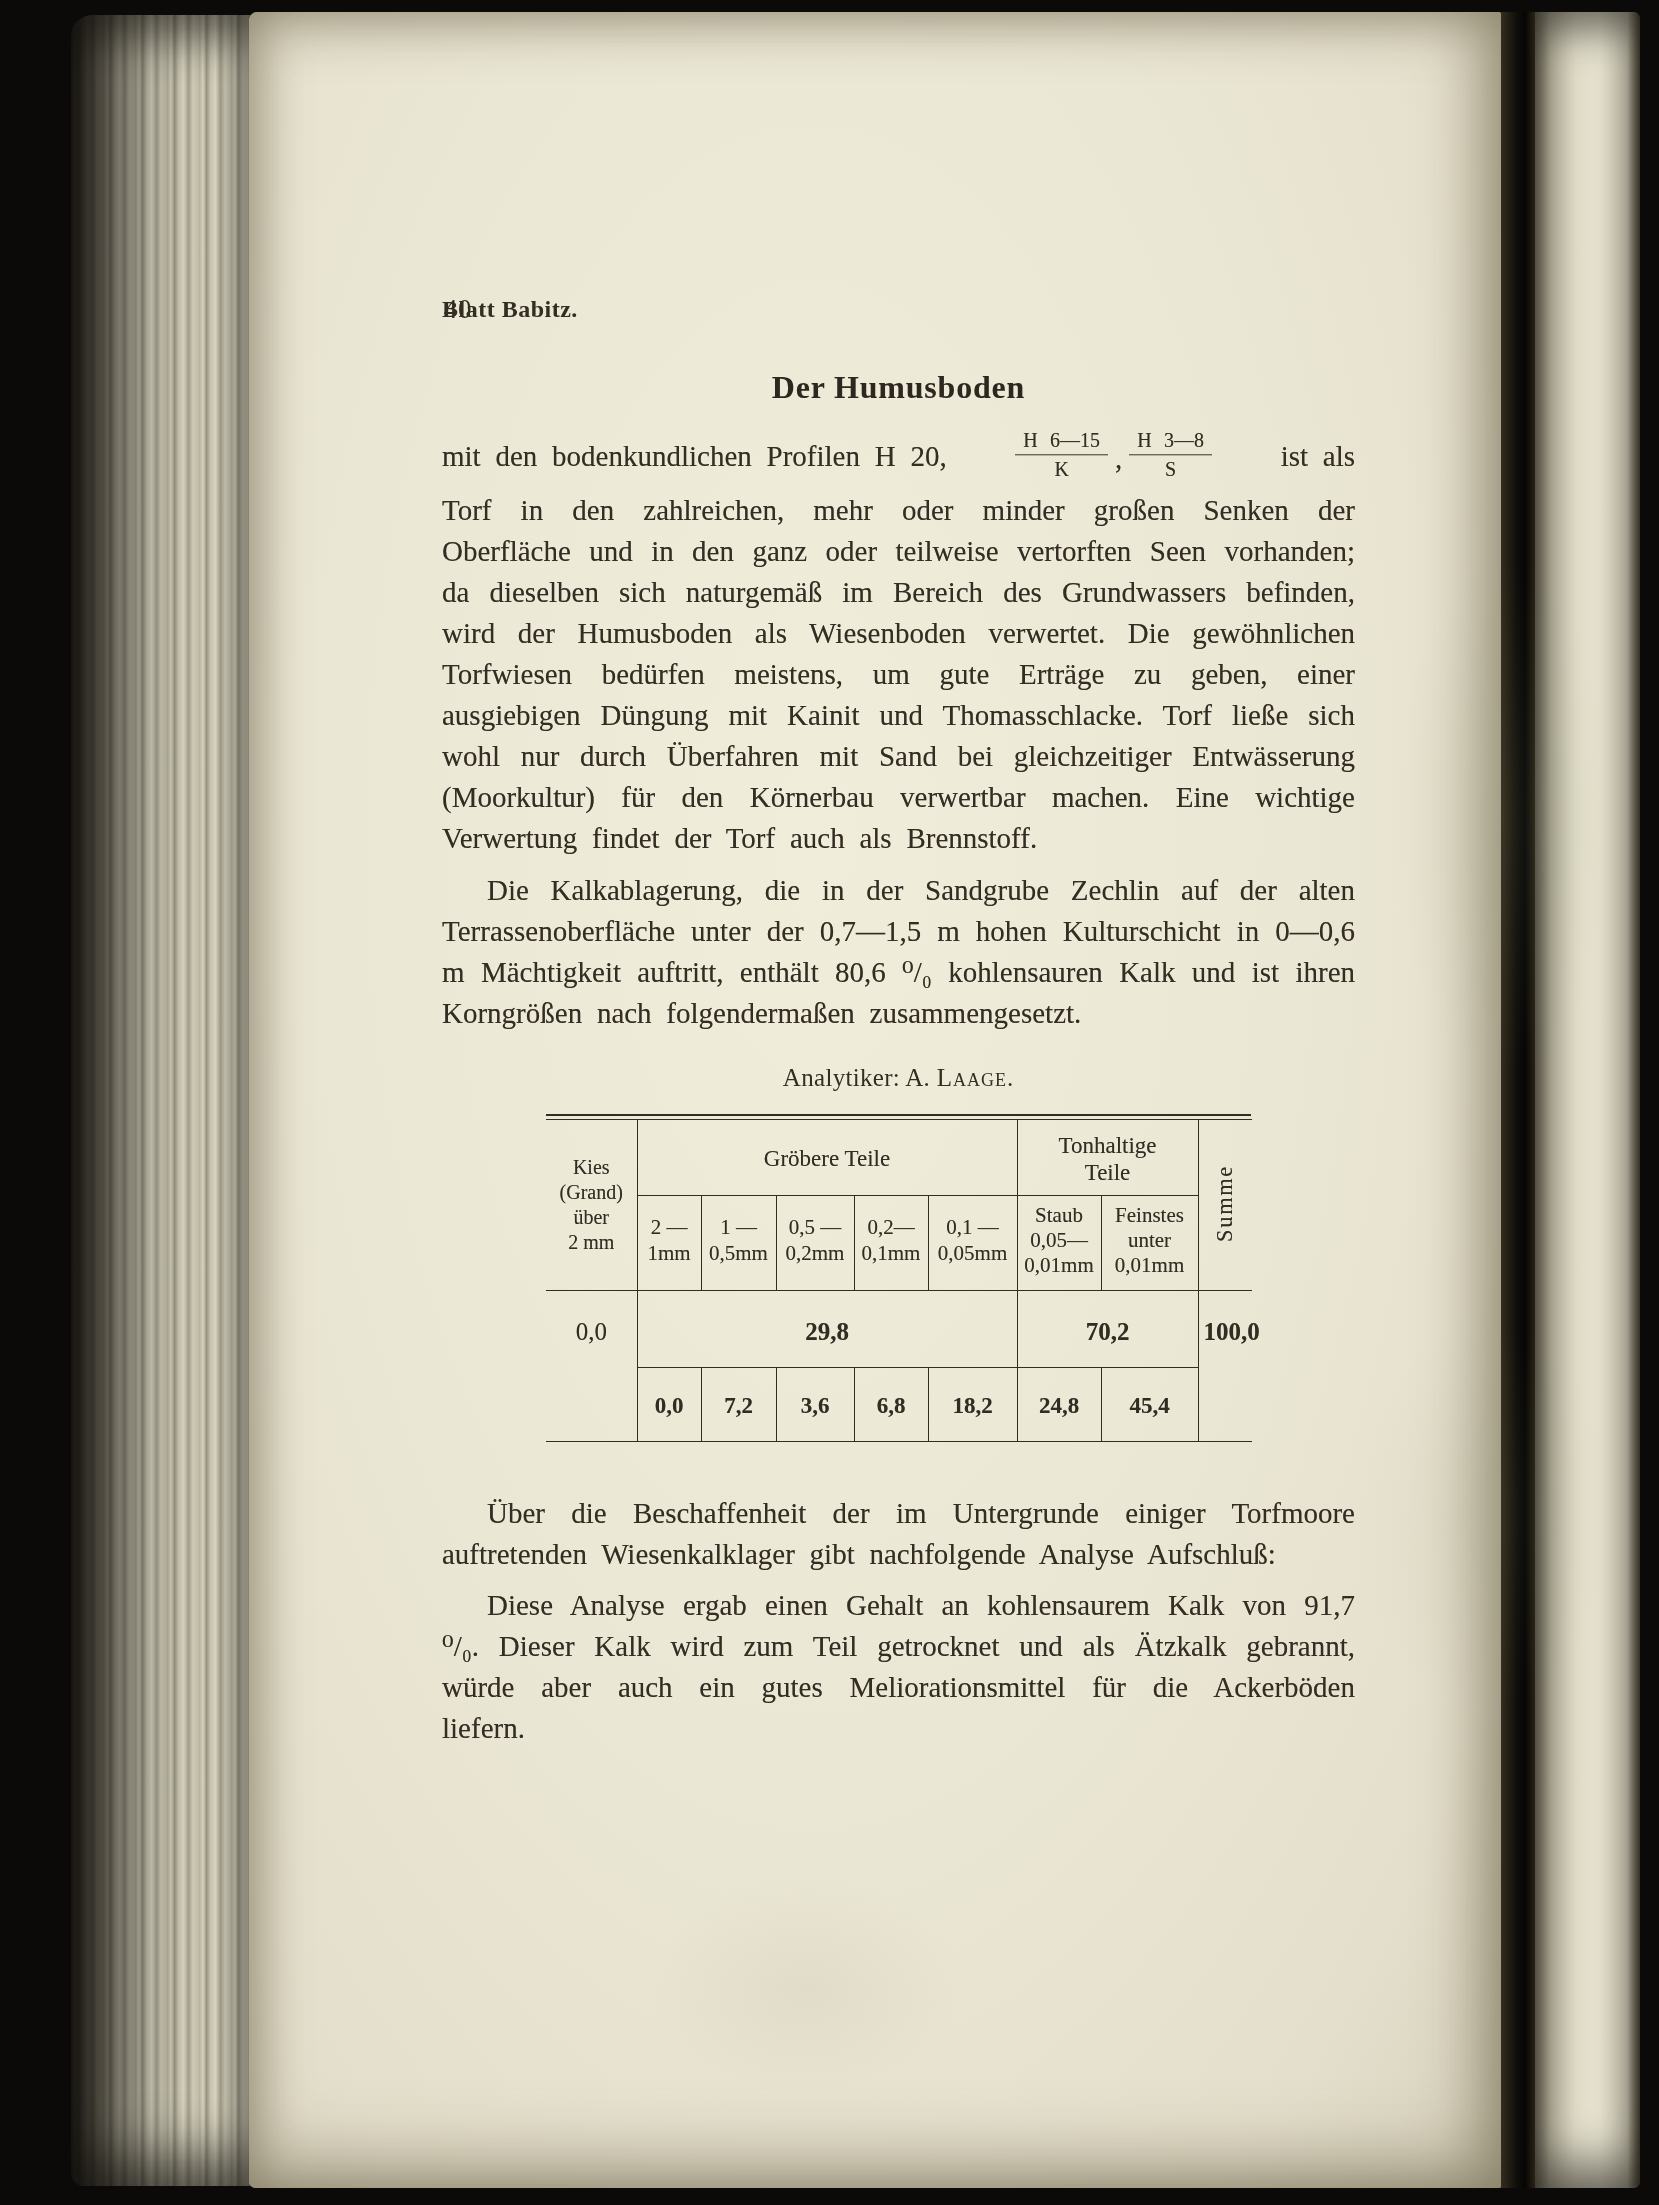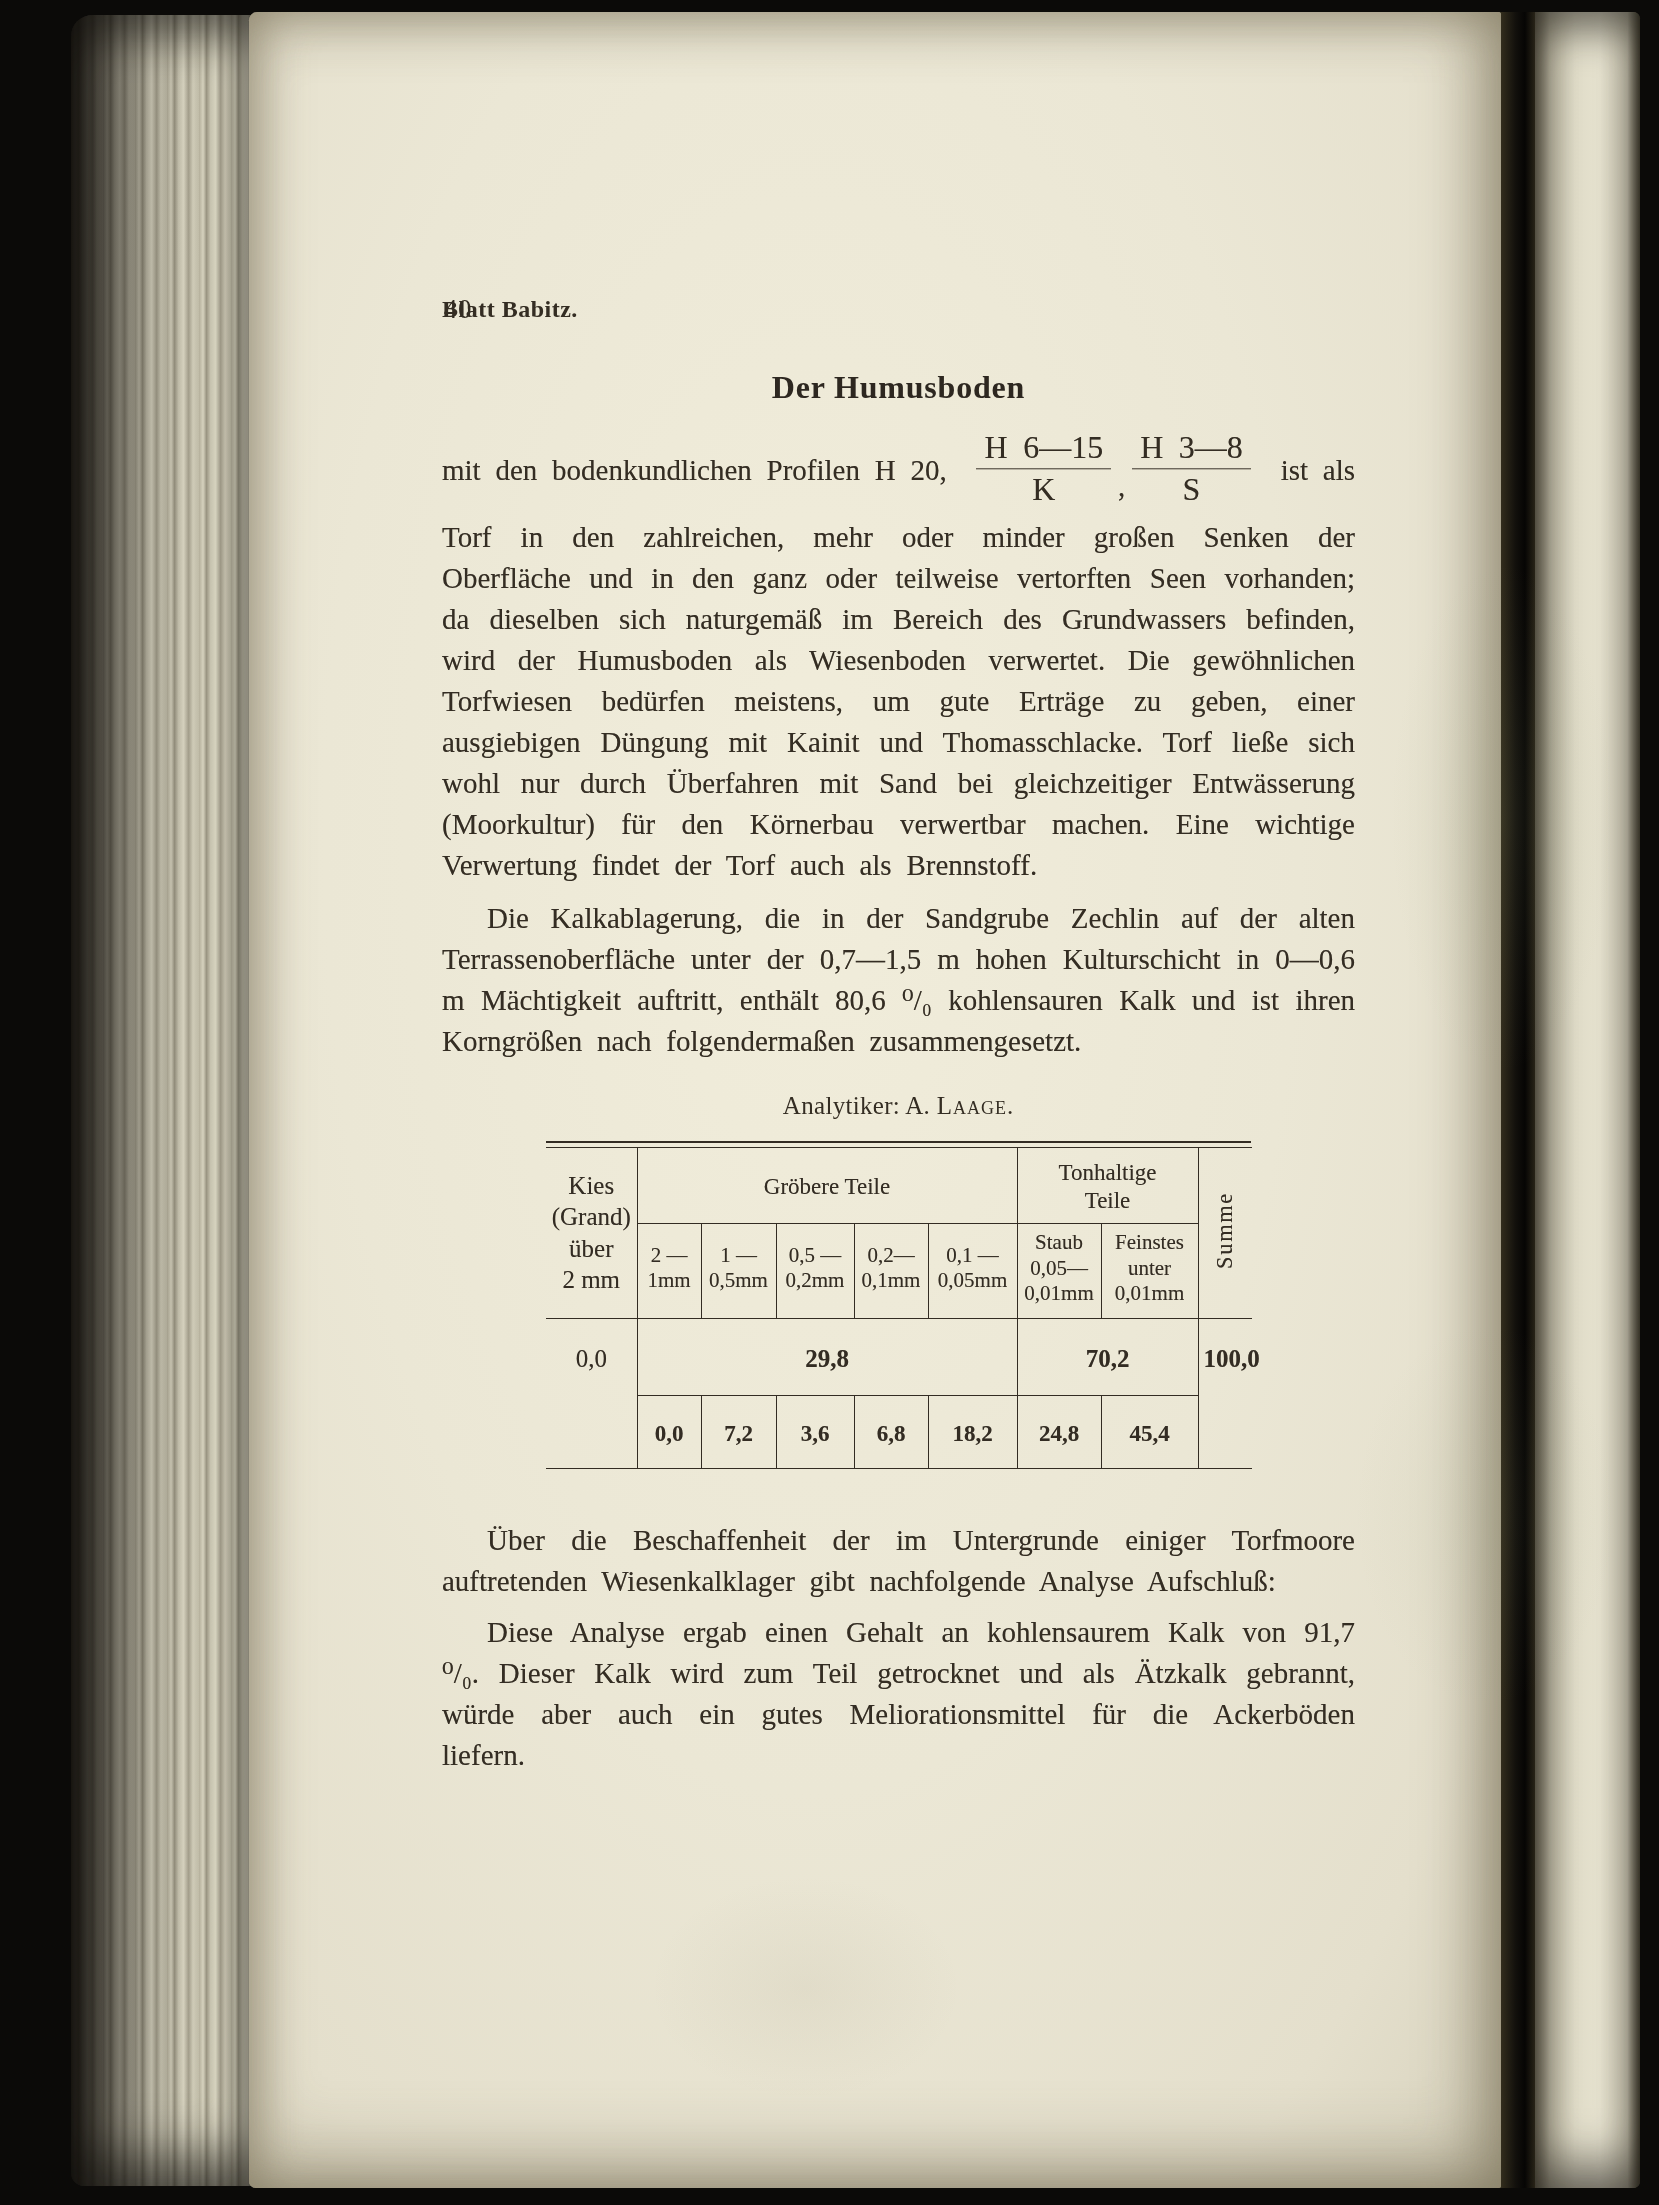--- a/index.html
+++ b/index.html
@@ -66,37 +66,37 @@
   .para { font-size:29px; line-height:41px; text-align:justify; word-spacing:7.5px;
     text-shadow:0 0 0.4px rgba(52,45,35,0.45); }
   .para.indent { text-indent:45px; }
   .p1 { margin-top:25px; }
   .p2 { margin-top:11.6px; }
   .p3 { margin-top:51px; }
   .p4 { margin-top:10px; }
 
   .p1-line1 { display:flex; justify-content:space-between; align-items:center; margin-bottom:7px; }
   .frac-group { display:flex; align-items:center; gap:6.6px; }
-  .frac { display:inline-block; text-align:center; font-size:32px; line-height:1.15;
+  .frac { display:inline-block; text-align:center; font-size:20px; line-height:1.15;
     transform:translateY(-1.7px); }
   .frac .num { display:block; padding:0 8.3px 2.5px; border-bottom:1.7px solid #3a332a; }
   .frac .den { display:block; padding-top:2.5px; }
   .frac-comma { align-self:flex-end; padding-bottom:3.3px; }
 
   .caption { margin-top:30px; text-align:center; font-size:25px; letter-spacing:0.3px; }
   .caption .sc { font-variant:small-caps; letter-spacing:1px; }
 
   .table-wrap { width:705px; margin:21.6px auto 0; border-top:2.5px solid #332c23; padding-top:3.3px; }
   table { width:100%; border-collapse:collapse; table-layout:fixed;
     border-top:1.2px solid #332c23; border-bottom:1.7px solid #332c23;
     color:#332c23; text-shadow:0 0 0.4px rgba(52,45,35,0.4); }
   th, td { font-weight:normal; text-align:center; vertical-align:middle; }
   .pre { white-space:pre-line; }
   .bl { border-left:1.2px solid #332c23; }
-  th.kies { font-size:25px; line-height:1.25; padding:8.3px 3.3px; border-bottom:1.7px solid #332c23; }
+  th.kies { font-size:20px; line-height:1.25; padding:8.3px 3.3px; border-bottom:1.7px solid #332c23; }
   th.group { font-size:23px; line-height:1.2; padding:11.6px 3.3px 8.3px; border-bottom:1.2px solid #332c23; }
   tr.subhead th { font-size:21px; line-height:1.2; padding:6.6px 1.7px 11.6px; border-bottom:1.7px solid #332c23; }
   th.summe { border-bottom:1.7px solid #332c23; }
   th.summe .rot { display:inline-block; writing-mode:vertical-rl; transform:rotate(180deg);
     font-size:22.4px; letter-spacing:1.7px; }
   tr.sumrow td { padding:26.6px 5px 21.6px; font-size:25px; }
   tr.sumrow td.merged { font-weight:bold; border-bottom:1.2px solid #332c23; }
   tr.sumrow td.sumval { font-weight:bold; }
   tr.detrow td { padding:25px 3.3px 21.6px; font-size:23px; font-weight:bold; }
 </style>

